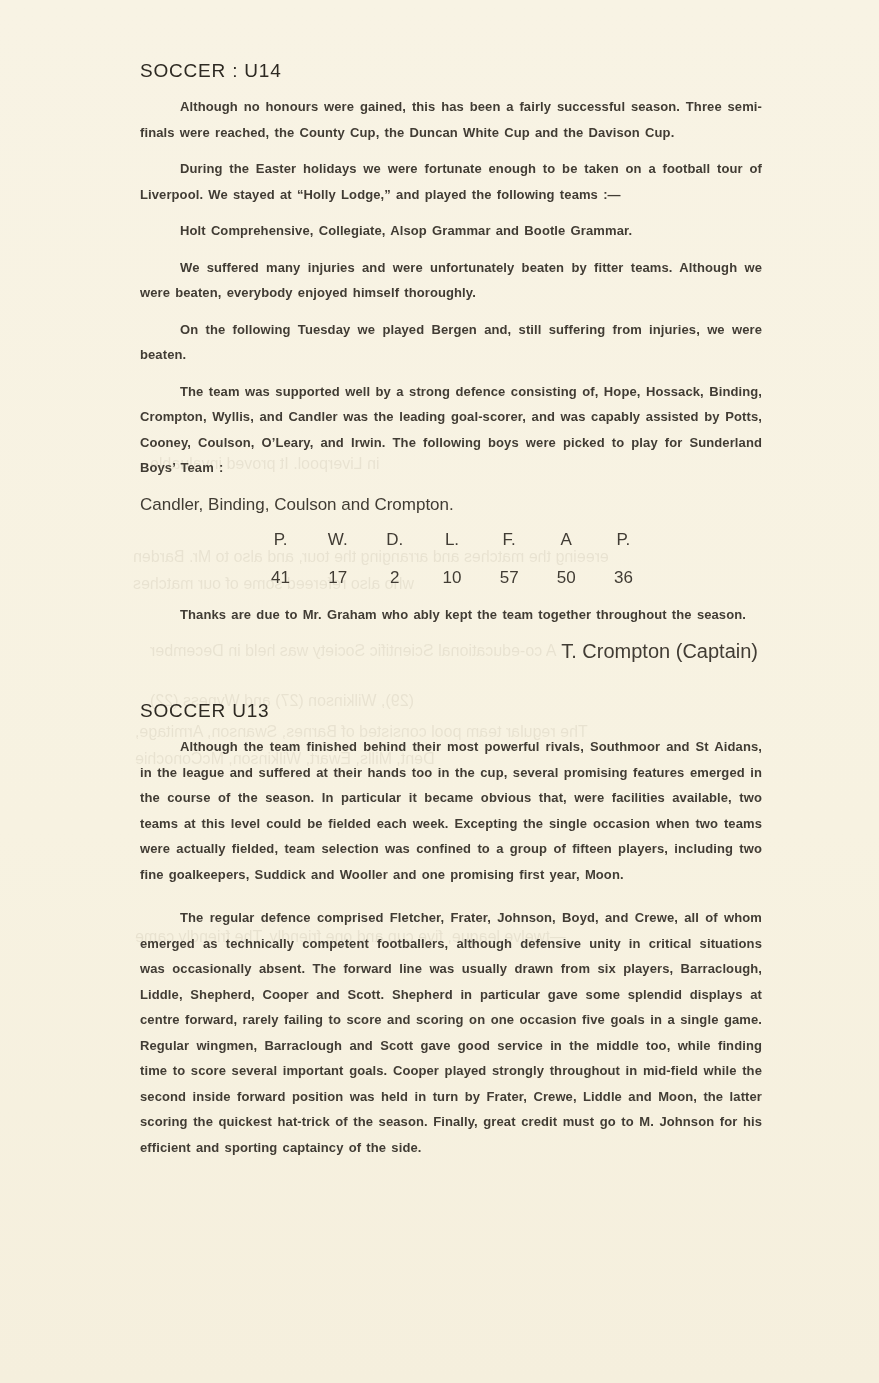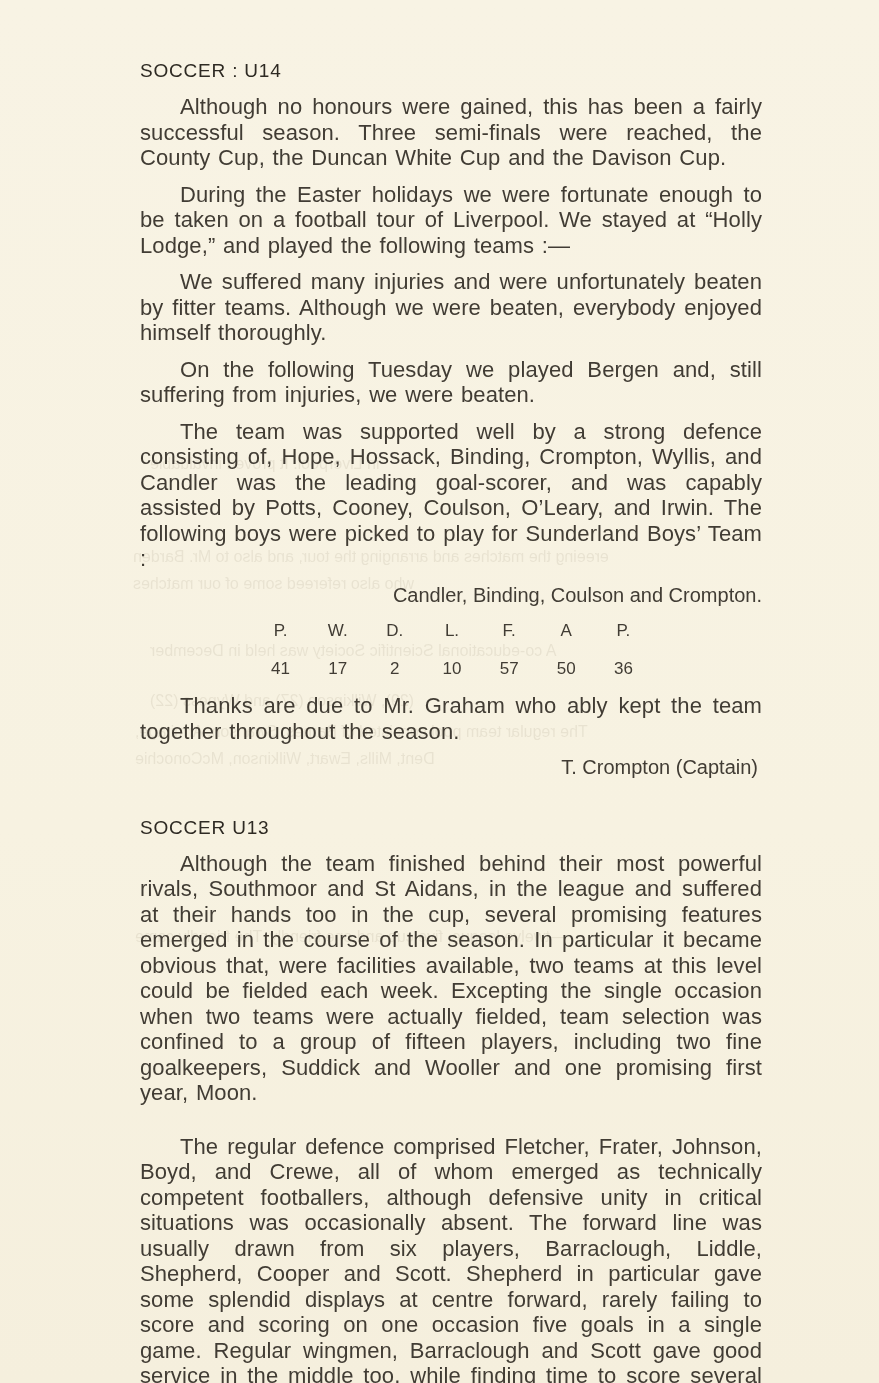--- a/index.html
+++ b/index.html
@@ -26,33 +26,34 @@
     font-size: 19px;
     font-weight: 400;
     letter-spacing: 0.8px;
     color: #2e2a23;
     margin: 0 0 12px 0;
   }
   .section-heading.u13 {
     margin-top: 36px;
   }
   p.body-para {
-    font-size: 22px;
+    font-size: 13px;
     line-height: 25.5px;
     text-align: justify;
     text-indent: 40px;
     margin: 0 0 11px 0;
     letter-spacing: 0.1px;
     word-spacing: 1.5px;
+    font-weight: bold;
   }
-  p.body-para.wide-gap { margin-bottom: 28px; }
+  p.body-para.wide-gap { margin-bottom: 18px; }
   .centered-line {
-    font-size: 20px;
+    font-size: 17px;
     line-height: 25.5px;
-    text-align: right;
+    text-align: left;
     margin: 4px 0 10px 0;
   }
   .record-table {
     width: 400px;
     margin: 2px 0 8px 112px;
     font-size: 17px;
   }
   .record-row {
     display: flex;
     justify-content: space-between;
@@ -104,20 +105,21 @@
   <div class="ghost g7">Dent,  Mills,  Ewart,  Wilkinson,  McConochie</div>
   <div class="ghost g8">—twelve league, five cup and one friendly.  The friendly came</div>
 
   <div class="content">
 
     <section>
       <h2 class="section-heading">SOCCER : U14</h2>
 
       <p class="body-para">Although no honours were gained, this has been a fairly successful season.  Three semi-finals were reached, the County Cup, the Duncan White Cup and the Davison Cup.</p>
       <p class="body-para">During the Easter holidays we were fortunate enough to be taken on a football tour of Liverpool.  We stayed at “Holly Lodge,” and played the following teams :—</p>
+      <p class="body-para">Holt Comprehensive, Collegiate, Alsop Grammar and Bootle Grammar.</p>
       <p class="body-para">We suffered many injuries and were unfortunately beaten by fitter teams.   Although we were beaten, everybody enjoyed himself thoroughly.</p>
       <p class="body-para">On the following Tuesday we played Bergen and, still suffering from injuries, we were beaten.</p>
       <p class="body-para">The team was supported well  by a strong defence consisting of, Hope, Hossack, Binding, Crompton, Wyllis, and Candler was the leading goal-scorer, and was capably assisted by Potts, Cooney, Coulson, O’Leary, and Irwin.  The following boys were picked to play for Sunderland Boys’ Team :</p>
 
       <div class="centered-line">Candler, Binding, Coulson and Crompton.</div>
 
       <div class="record-table">
         <div class="record-row">
           <span class="record-cell">P.</span>
           <span class="record-cell">W.</span>

